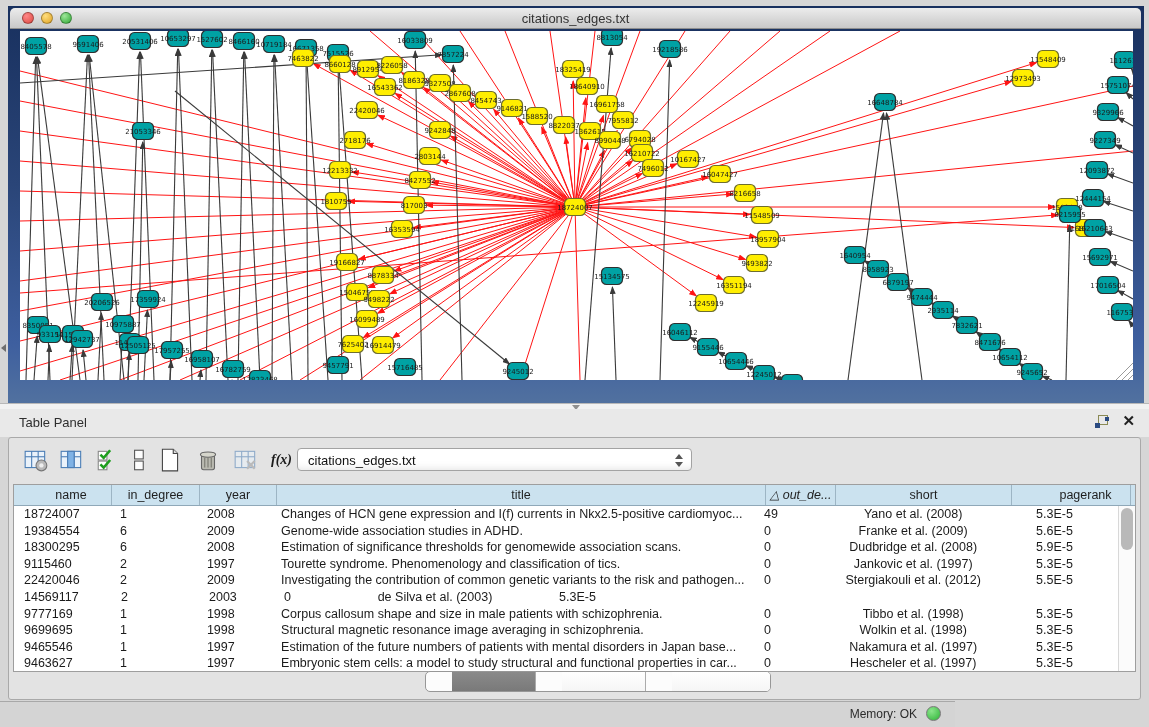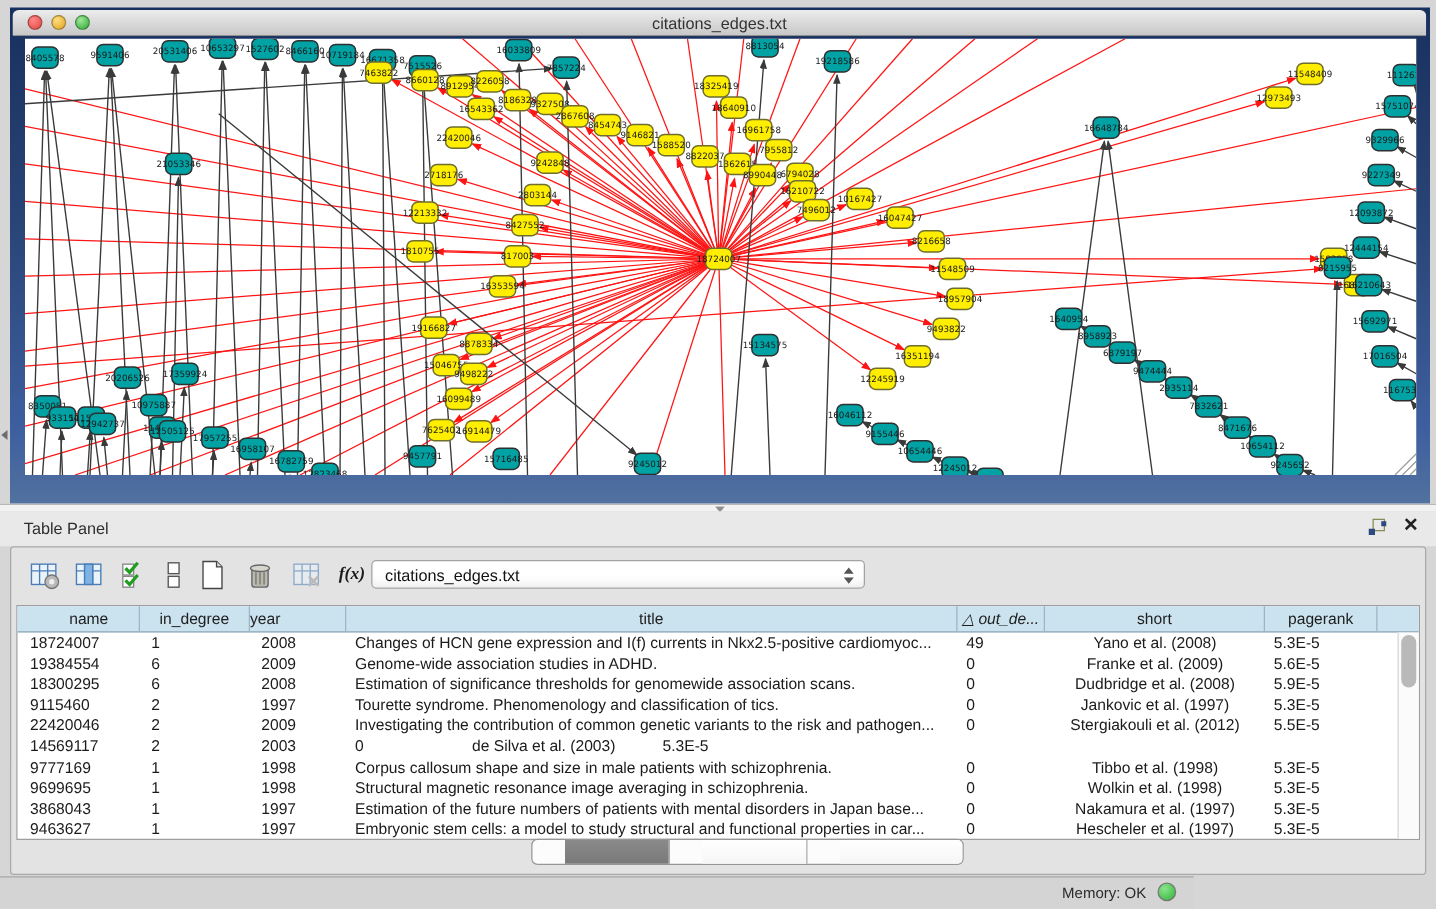--- a/index.html
+++ b/index.html
@@ -66,21 +66,21 @@
                 background:#FFF; border:1px solid #9E9E9E; }
   .thead { display:flex; height:21px; background:#CBE2EF; border-bottom:1px solid #8FA8B8; }
   .th { font-size:12.5px; color:#1E1E1E; text-align:center; line-height:20px;
         border-right:1px solid #9DB5C4; overflow:hidden; white-space:nowrap; }
   .rows { position:absolute; left:0; top:21px; right:17px; bottom:0; overflow:hidden; }
   .tr { display:flex; height:16.6px; }
   .td { font-size:12.5px; color:#1B1B1B; line-height:16.5px; white-space:nowrap;
         overflow:hidden; }
   .c0{width:98px; padding-left:10px;} .c1{width:88px; padding-left:9px;} .c2{width:77px; padding-left:9px;}
   .c3{width:489px; padding-left:7px;} .c4{width:70px; padding-left:7px;}
-  .c5{width:176px; text-align:center;} .c6{width:90px; padding-left:7px;}
+  .c5{width:176px; text-align:center;} .c6{width:90px; padding-left:7px;margin-left:29px;}
   .vscroll { position:absolute; right:0; top:21px; width:17px; bottom:0; background:#FBFBFB;
              border-left:1px solid #D8D8D8; }
   .vthumb { position:absolute; left:2px; top:2px; width:12px; height:42px; background:#B9B9B9;
             border-radius:7px; }
 
   
   .tabs { position:absolute; left:416px; bottom:7px; height:21px; display:flex;
           border:1px solid #979797; border-radius:5px; overflow:hidden; background:#FCFCFC; }
   .tab { font-size:11px; padding:16px 14px; line-height:20px; color:#1C1C1C;
          background:linear-gradient(to bottom,#FFFFFF,#EFEFEF); border-right:1px solid #ABABAB;margin-left:26px; }
@@ -768,21 +768,21 @@
           <line x1="13" y1="13" x2="20" y2="20" stroke="#999" stroke-width="2"></line>
           <line x1="20" y1="13" x2="13" y2="20" stroke="#999" stroke-width="2"></line>
         </svg></div>
       <div class="tb-icon fx" style="left: 252px;">f(x)</div>
     </div>
 
   <div class="table-wrap">
     <div class="thead" id="thead">
         <div class="th c0" style="text-align: center; padding-left: 17px;">name</div>
         <div class="th c1" style="text-align: center; padding-left: 0px;">in_degree</div>
-        <div class="th c2" style="text-align: left; padding-left: 0px;">year</div>
+        <div class="th c2" style="text-align: center; padding-left: 0px;">year</div>
         <div class="th c3" style="text-align: center; padding-left: 0px;">title</div>
         <div class="th c4" style="text-align: center; padding-left: 0px; font-style: italic;"><span>△ </span>out_de...</div>
         <div class="th c5" style="text-align: center; padding-left: 0px;">short</div>
         <div class="th c6" style="text-align: center; padding-left: 0px;">pagerank</div>
       </div>
     <div class="rows" id="rows">
         <div class="tr">
           <div class="td c0">18724007</div>
           <div class="td c1">1</div>
           <div class="td c2">2008</div>
@@ -847,21 +847,21 @@
         <div class="tr">
           <div class="td c0">9699695</div>
           <div class="td c1">1</div>
           <div class="td c2">1998</div>
           <div class="td c3">Structural magnetic resonance image averaging in schizophrenia.</div>
           <div class="td c4">0</div>
           <div class="td c5">Wolkin et al. (1998)</div>
           <div class="td c6">5.3E-5</div>
         </div>
         <div class="tr">
-          <div class="td c0">3868043</div>
+          <div class="td c0">9465546</div>
           <div class="td c1">1</div>
           <div class="td c2">1997</div>
           <div class="td c3">Estimation of the future numbers of patients with mental disorders in Japan base...</div>
           <div class="td c4">0</div>
           <div class="td c5">Nakamura et al. (1997)</div>
           <div class="td c6">5.3E-5</div>
         </div>
         <div class="tr">
           <div class="td c0">9463627</div>
           <div class="td c1">1</div>

